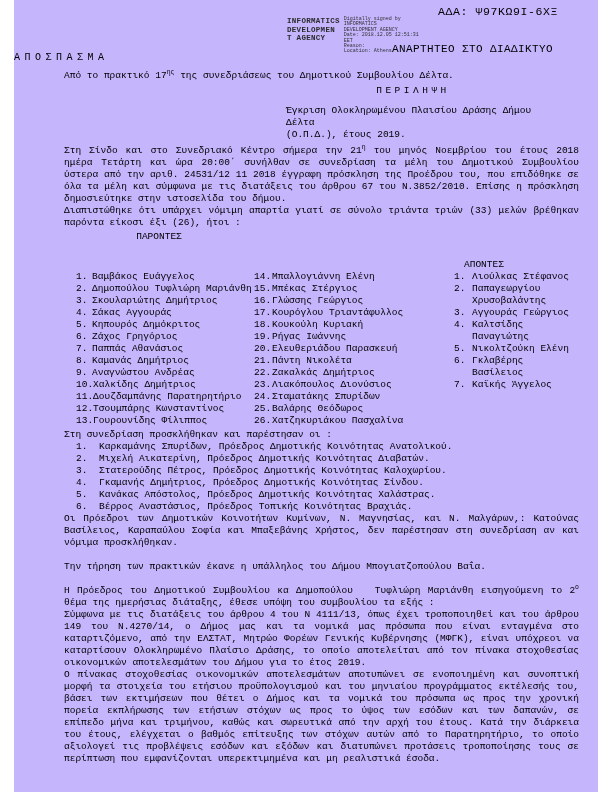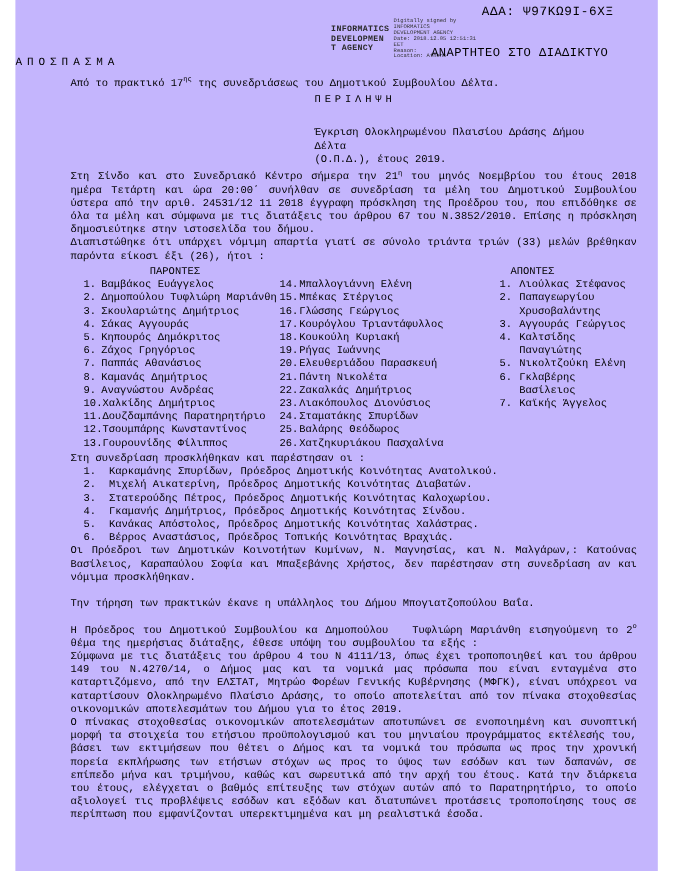--- a/index.html
+++ b/index.html
@@ -12,22 +12,22 @@
     font-family:Liberation Mono, monospace;
     font-size:9.5px;
     line-height:12px;
     overflow:hidden;
   }
   .ada {
     position:absolute; top:6px; right:40px;
     font-size:11.5px; letter-spacing:0.6px;
   }
   .stamp {
-    position:absolute; top:17px; left:287px;
-    display:flex; gap:4px; align-items:center;
+    position:absolute; top:17px; left:273px;
+    display:flex; gap:4px; align-items:flex-start;
   }
   .stamp-agency {
     font-size:7.5px; line-height:8.5px; font-weight:bold;
     color:#2b2b2b; letter-spacing:0.3px;
   }
   .stamp-sig {
     font-size:5px; line-height:5.4px; color:#333;
   }
   .anartiteo {
     position:absolute; top:43px; right:45px;
@@ -35,25 +35,25 @@
   }
   .doc-title {
     position:absolute; top:52px; left:0; width:100%;
     font-size:10px; letter-spacing:4.5px;
   }
   .content {
     position:absolute; top:70px; left:50px; width:515px;
   }
   .just { text-align:justify; }
   .summary-block { margin-left:222px; width:254px; margin-top:3px; margin-bottom:4px; }
-  .summary-heading { text-align:left; letter-spacing:3.5px; margin-bottom:18px; }
+  .summary-heading { text-align:center; letter-spacing:3.5px; margin-bottom:8px; }
   .att-header-row { display:flex; margin-top:2px; }
   .att-h1 { width:190px; text-align:center; }
   .att-h2 { width:200px; }
-  .att-h3 { flex:1; padding-left:10px; box-sizing:border-box; }
+  .att-h3 { flex:1; padding-left:10px; box-sizing:border-box;margin-top:28px; }
   .att-cols { display:flex; align-items:flex-start; }
   .att-col { box-sizing:border-box; }
   .att-col.c1 { width:190px; padding-left:12px; }
   .att-col.c2 { width:200px; }
   .att-col.c3 { flex:1; }
   .m-row { display:flex; }
   .m-num { flex:0 0 18px; }
   .c1 .m-num { flex-basis:16px; }
   .m-name { flex:1; overflow-wrap:break-word; }
   .inv-intro { margin-top:2px; }

